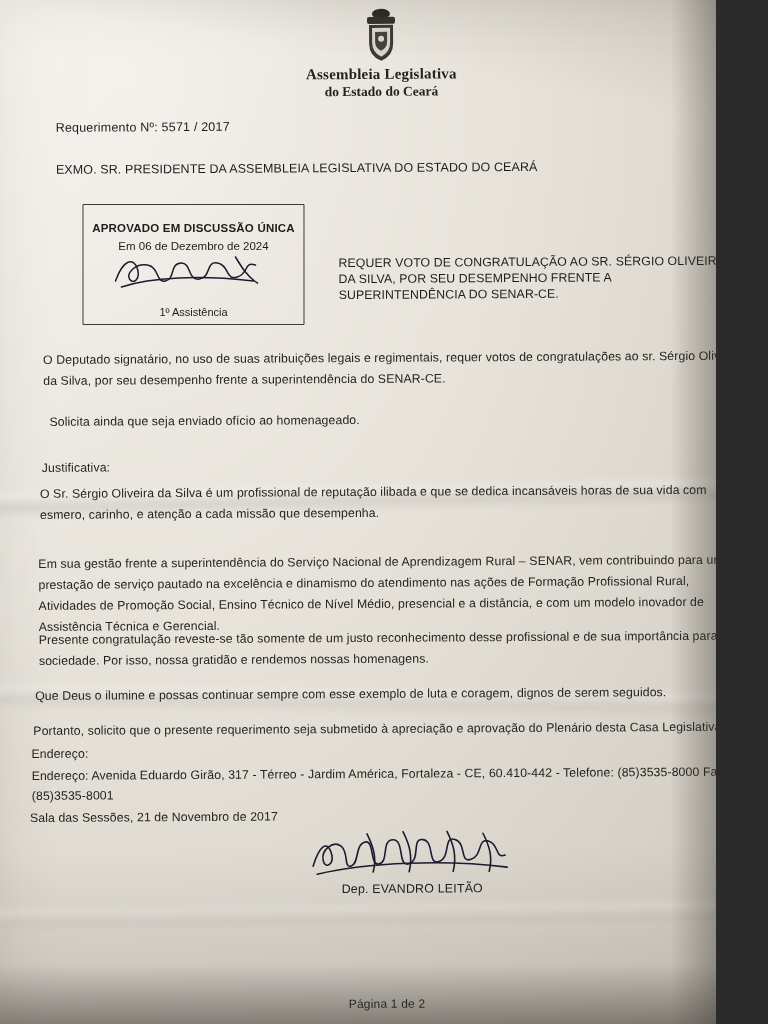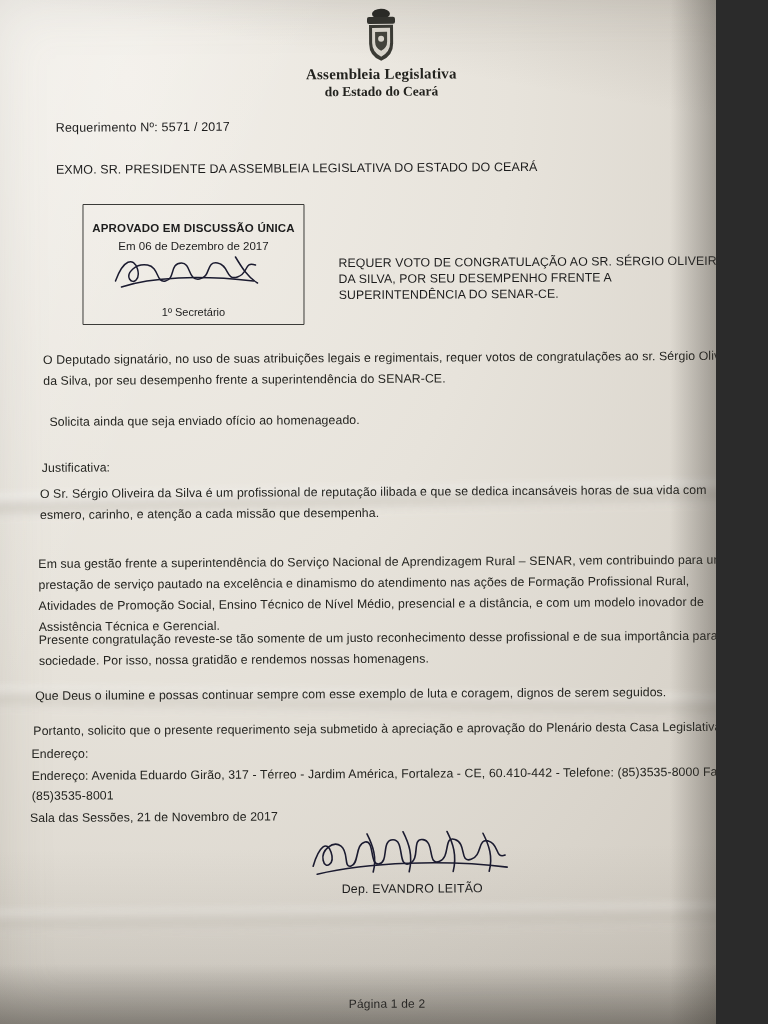--- a/index.html
+++ b/index.html
@@ -235,29 +235,29 @@
       <div class="org-line1">Assembleia Legislativa</div>
       <div class="org-line2">do Estado do Ceará</div>
     </div>
 
     <div class="doc-num">Requerimento Nº: 5571 / 2017</div>
 
     <div class="addressee">EXMO. SR. PRESIDENTE DA ASSEMBLEIA LEGISLATIVA DO ESTADO DO CEARÁ</div>
 
     <div class="stamp">
       <div class="stamp-title">APROVADO EM DISCUSSÃO ÚNICA</div>
-      <div class="stamp-date">Em 06 de Dezembro de 2017</div>
+      <div class="stamp-date">Em 06 de Dezembro de 2024</div>
       <svg class="stamp-sign" viewBox="0 0 175 42">
         <g class="ink" stroke-width="1.5" stroke-linecap="round">
           <path d="M8 30 C16 8, 26 6, 30 18 C33 28, 26 34, 22 28 C19 22, 28 12, 40 14 C52 16, 48 32, 58 30 C68 28, 62 12, 74 12 C84 12, 80 30, 92 28 C104 26, 98 10, 110 12 C122 14, 118 30, 130 26 C142 22, 136 10, 148 14"></path>
           <path d="M14 36 C44 26, 92 24, 146 30"></path>
           <path d="M128 6 C134 16, 140 26, 150 32"></path>
         </g>
       </svg>
-      <div class="stamp-role">1º Secretário</div>
+      <div class="stamp-role">1º Assistência</div>
     </div>
 
     <div class="summary">REQUER VOTO DE CONGRATULAÇÃO AO SR. SÉRGIO OLIVEIRA DA SILVA, POR SEU DESEMPENHO FRENTE A SUPERINTENDÊNCIA DO SENAR-CE.</div>
 
     <div class="para p1">O Deputado signatário, no uso de suas atribuições legais e regimentais, requer votos de congratulações ao sr. Sérgio Oliveira da Silva, por seu desempenho frente a superintendência do SENAR-CE.</div>
     <div class="para p2">Solicita ainda que seja enviado ofício ao homenageado.</div>
     <div class="para just-label">Justificativa:</div>
     <div class="para p3">O Sr. Sérgio Oliveira da Silva é um profissional de reputação ilibada e que se dedica incansáveis horas de sua vida com esmero, carinho, e atenção a cada missão que desempenha.</div>
     <div class="para p4">Em sua gestão frente a superintendência do Serviço Nacional de Aprendizagem Rural – SENAR, vem contribuindo para uma prestação de serviço pautado na excelência e dinamismo do atendimento nas ações de Formação Profissional Rural, Atividades de Promoção Social, Ensino Técnico de Nível Médio, presencial e a distância, e com um modelo inovador de Assistência Técnica e Gerencial.</div>
     <div class="para p5">Presente congratulação reveste-se tão somente de um justo reconhecimento desse profissional e de sua importância para a sociedade.  Por isso, nossa gratidão e rendemos nossas homenagens.</div>

